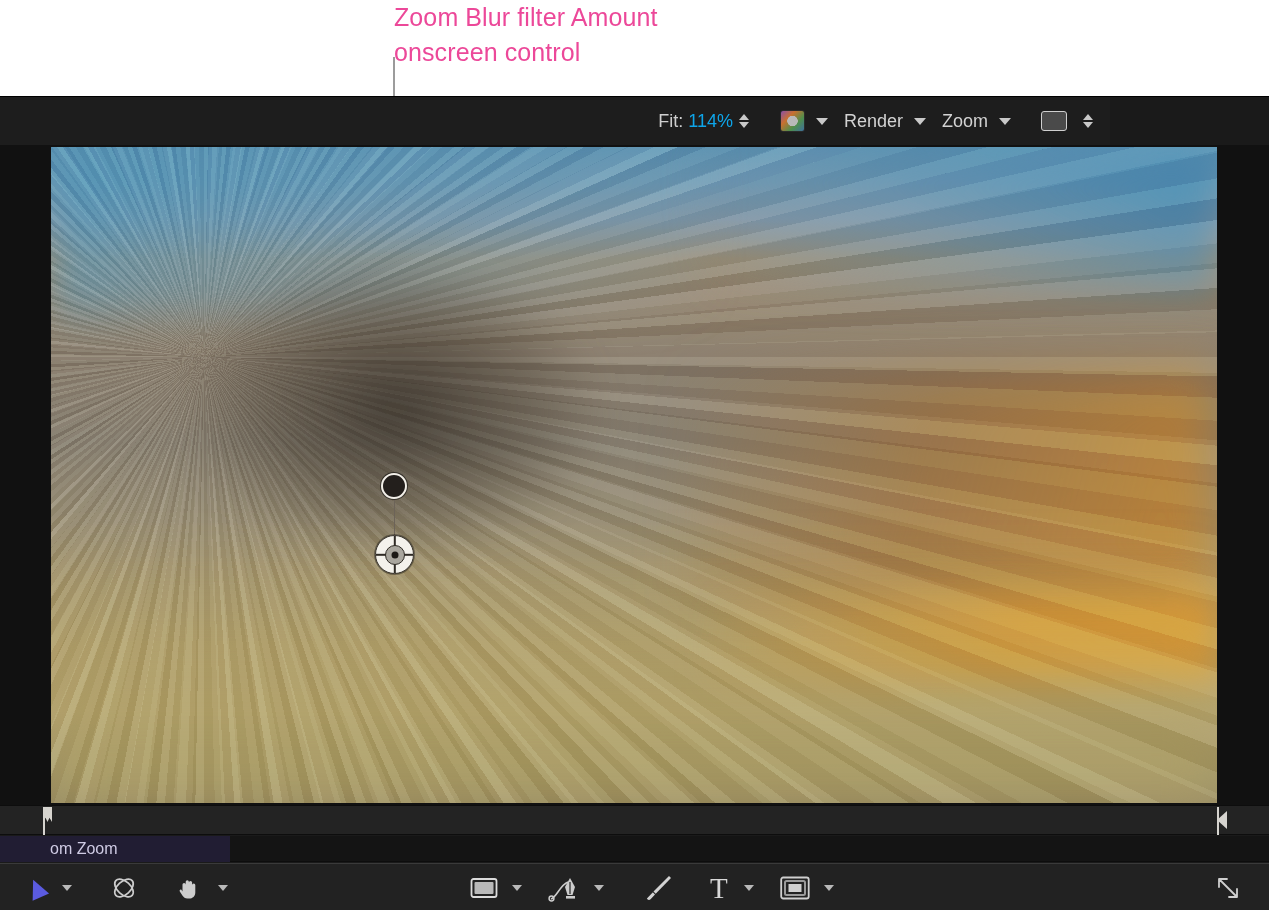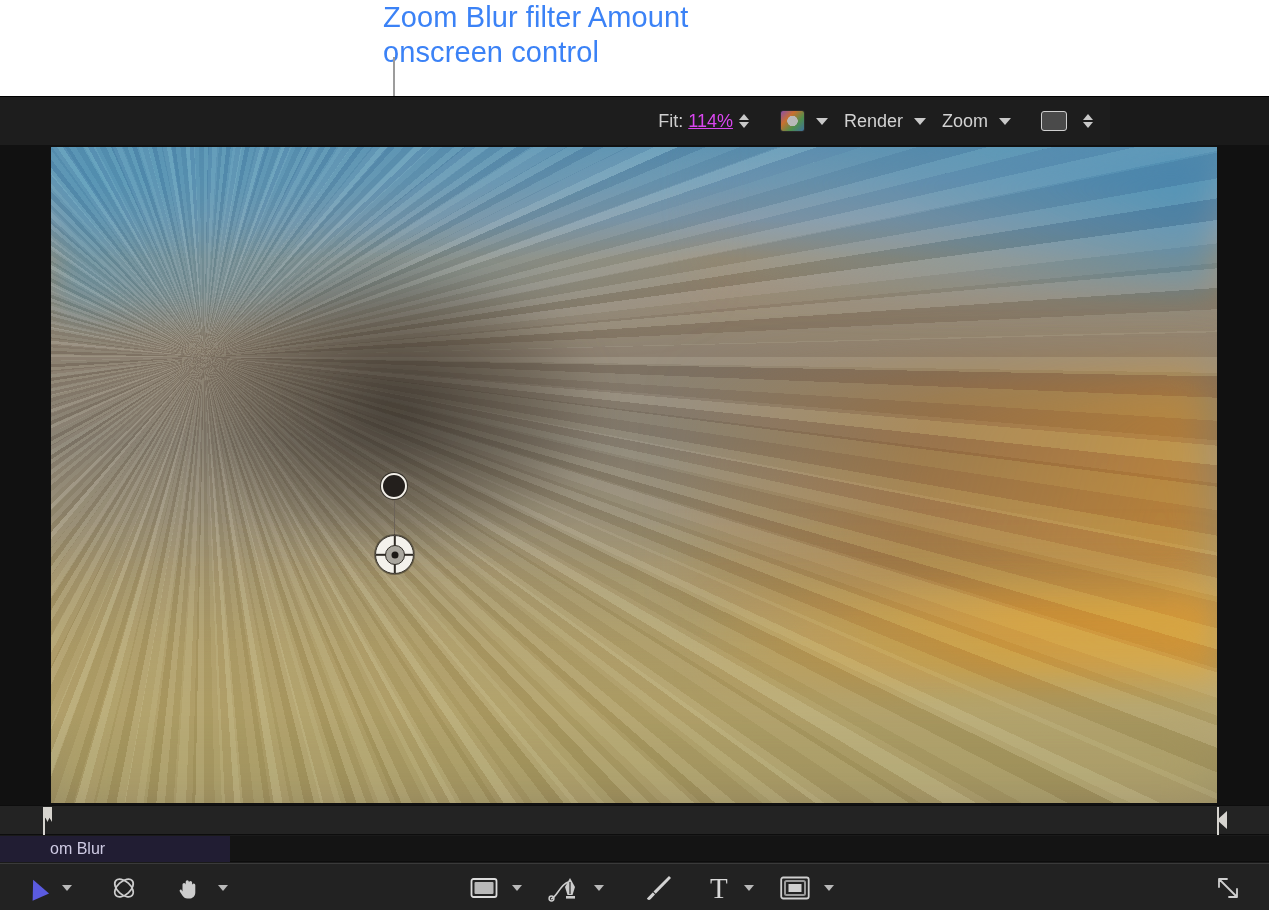--- a/index.html
+++ b/index.html
@@ -6,22 +6,22 @@
   html,body {
     width:1269px; height:910px;
     background:#ffffff;
     font-family:"Liberation Sans", sans-serif;
     overflow:hidden;
   }
   #root { position:relative; width:1269px; height:910px; background:#fff; }
 
   
   .callout-text {
-    position:absolute; left:383px; top:0px; width:480px;
-    font-size:29px; line-height:35px; color:#3b82f6;
+    position:absolute; left:394px; top:0px; width:480px;
+    font-size:25px; line-height:35px; color:#ec4899;
     letter-spacing:.1px; white-space:pre-line;
   }
   .callout-line {
     position:absolute; left:393px; top:57px; width:2px; height:290px;
     background:linear-gradient(to bottom,#9a9a9a,#b4b4b4);
   }
 
   
   .app {
     position:absolute; left:0; top:96px; width:1269px; height:814px;
@@ -29,21 +29,21 @@
   }
 
   
   .topbar {
     position:absolute; left:0; top:0; width:1110px; height:48px;
     background:#1d1d1d; display:flex; align-items:flex-end;
     justify-content:flex-end; padding-right:16px; gap:0px;
   }
   .tb-group { display:flex; align-items:center; height:48px; }
   .fit-label { font-size:18px; color:#cfcfcf; margin-right:5px; }
-  .fit-value { font-size:18px; color:#d946ef; margin-right:5px;text-decoration:underline; }
+  .fit-value { font-size:18px; color:#0ea5e9; margin-right:5px; }
   .stepper {
     display:inline-flex; flex-direction:column; align-items:center;
     justify-content:center; gap:2px; width:13px;
   }
   .stepper i { display:block; width:0; height:0; }
   .stepper i.up   { border-left:5px solid transparent; border-right:5px solid transparent; border-bottom:6px solid #c9c9c9; }
   .stepper i.down { border-left:5px solid transparent; border-right:5px solid transparent; border-top:6px solid #c9c9c9; }
 
   .colorwheel {
     width:25px; height:22px; border-radius:3px; margin-left:29px;
@@ -299,21 +299,21 @@
           <span class="flag"></span>
       </div>
       <div class="endmark">
         <span class="tri"></span>
           <span class="stem"></span>
       </div>
     </div>
 
     <div class="track">
       <div class="clip">
-        <span>om Blur</span>
+        <span>om Zoom</span>
       </div>
     </div>
 
     <div class="bottombar">
 
       <div class="bb-left">
         <span class="tool">
           <i class="arrow-tool"></i>
         </span>
         <span class="chev sm" style="margin-left:16px"></span>

